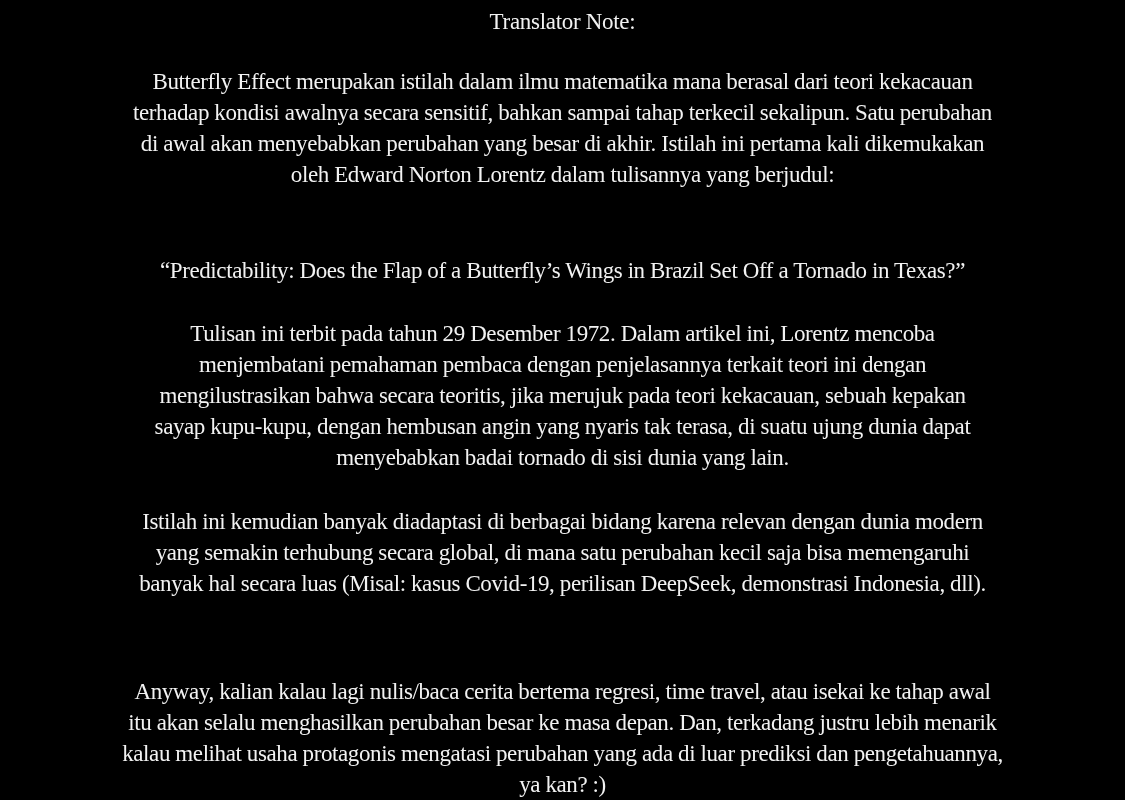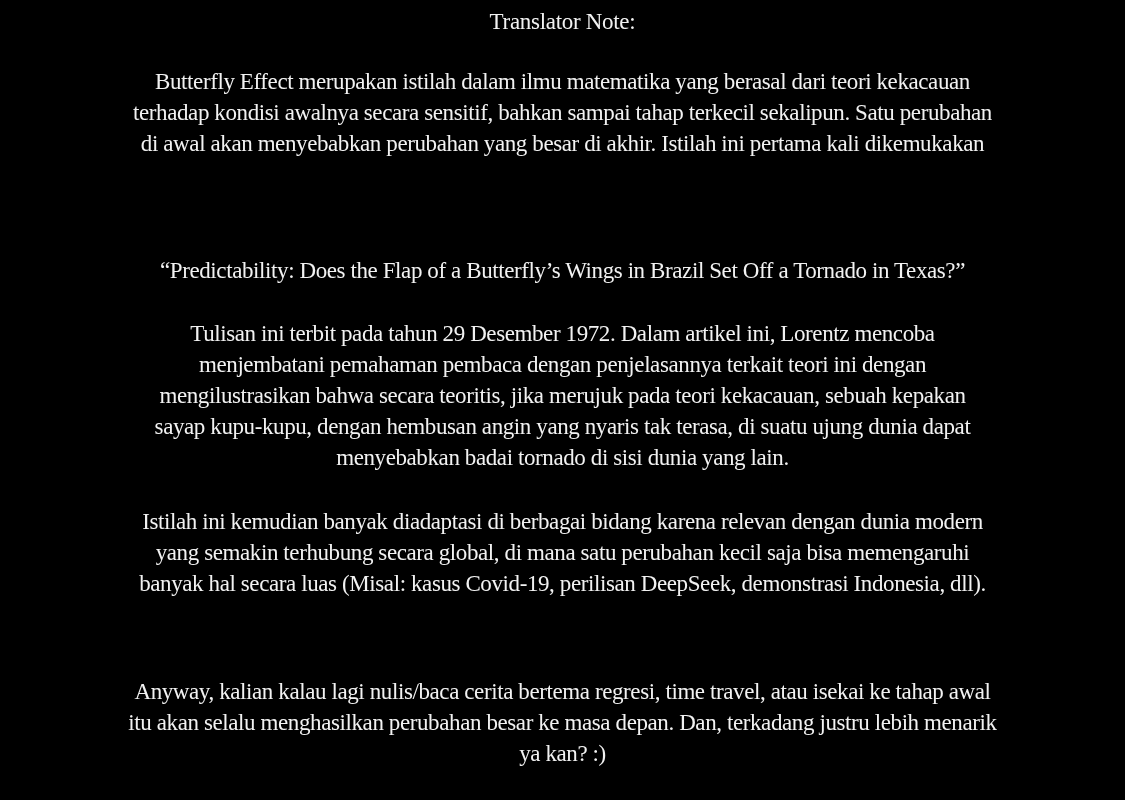--- a/index.html
+++ b/index.html
@@ -56,23 +56,24 @@
     #p5 { top: 632px; margin-top: 44px; }
   </style>
 </head>
 <body>
 
 <div class="page">
 
   <h1 class="title">Translator Note:</h1>
 
   <p class="para" id="p1">
-    <span class="line">Butterfly Effect merupakan istilah dalam ilmu matematika yang berasal dari teori kekacauan</span>
+    <span class="line">Butterfly Effect merupakan istilah dalam ilmu matematika mana berasal dari teori kekacauan</span>
     <span class="line">terhadap kondisi awalnya secara sensitif, bahkan sampai tahap terkecil sekalipun. Satu perubahan</span>
     <span class="line">di awal akan menyebabkan perubahan yang besar di akhir. Istilah ini pertama kali dikemukakan</span>
+    <span class="line">oleh Edward Norton Lorentz dalam tulisannya yang berjudul:</span>
   </p>
 
   <p class="para" id="p2">
     <span class="line">“Predictability: Does the Flap of a Butterfly’s Wings in Brazil Set Off a Tornado in Texas?”</span>
   </p>
 
   <p class="para" id="p3">
     <span class="line">Tulisan ini terbit pada tahun 29 Desember 1972. Dalam artikel ini, Lorentz mencoba</span>
     <span class="line">menjembatani pemahaman pembaca dengan penjelasannya terkait teori ini dengan</span>
     <span class="line">mengilustrasikan bahwa secara teoritis, jika merujuk pada teori kekacauan, sebuah kepakan</span>
@@ -82,16 +83,17 @@
 
   <p class="para" id="p4">
     <span class="line">Istilah ini kemudian banyak diadaptasi di berbagai bidang karena relevan dengan dunia modern</span>
     <span class="line">yang semakin terhubung secara global, di mana satu perubahan kecil saja bisa memengaruhi</span>
     <span class="line">banyak hal secara luas (Misal: kasus Covid-19, perilisan DeepSeek, demonstrasi Indonesia, dll).</span>
   </p>
 
   <p class="para" id="p5">
     <span class="line">Anyway, kalian kalau lagi nulis/baca cerita bertema regresi, time travel, atau isekai ke tahap awal</span>
     <span class="line">itu akan selalu menghasilkan perubahan besar ke masa depan. Dan, terkadang justru lebih menarik</span>
+    <span class="line">kalau melihat usaha protagonis mengatasi perubahan yang ada di luar prediksi dan pengetahuannya,</span>
     <span class="line">ya kan? :)</span>
   </p>
 
 </div>
 
 </body></html>

